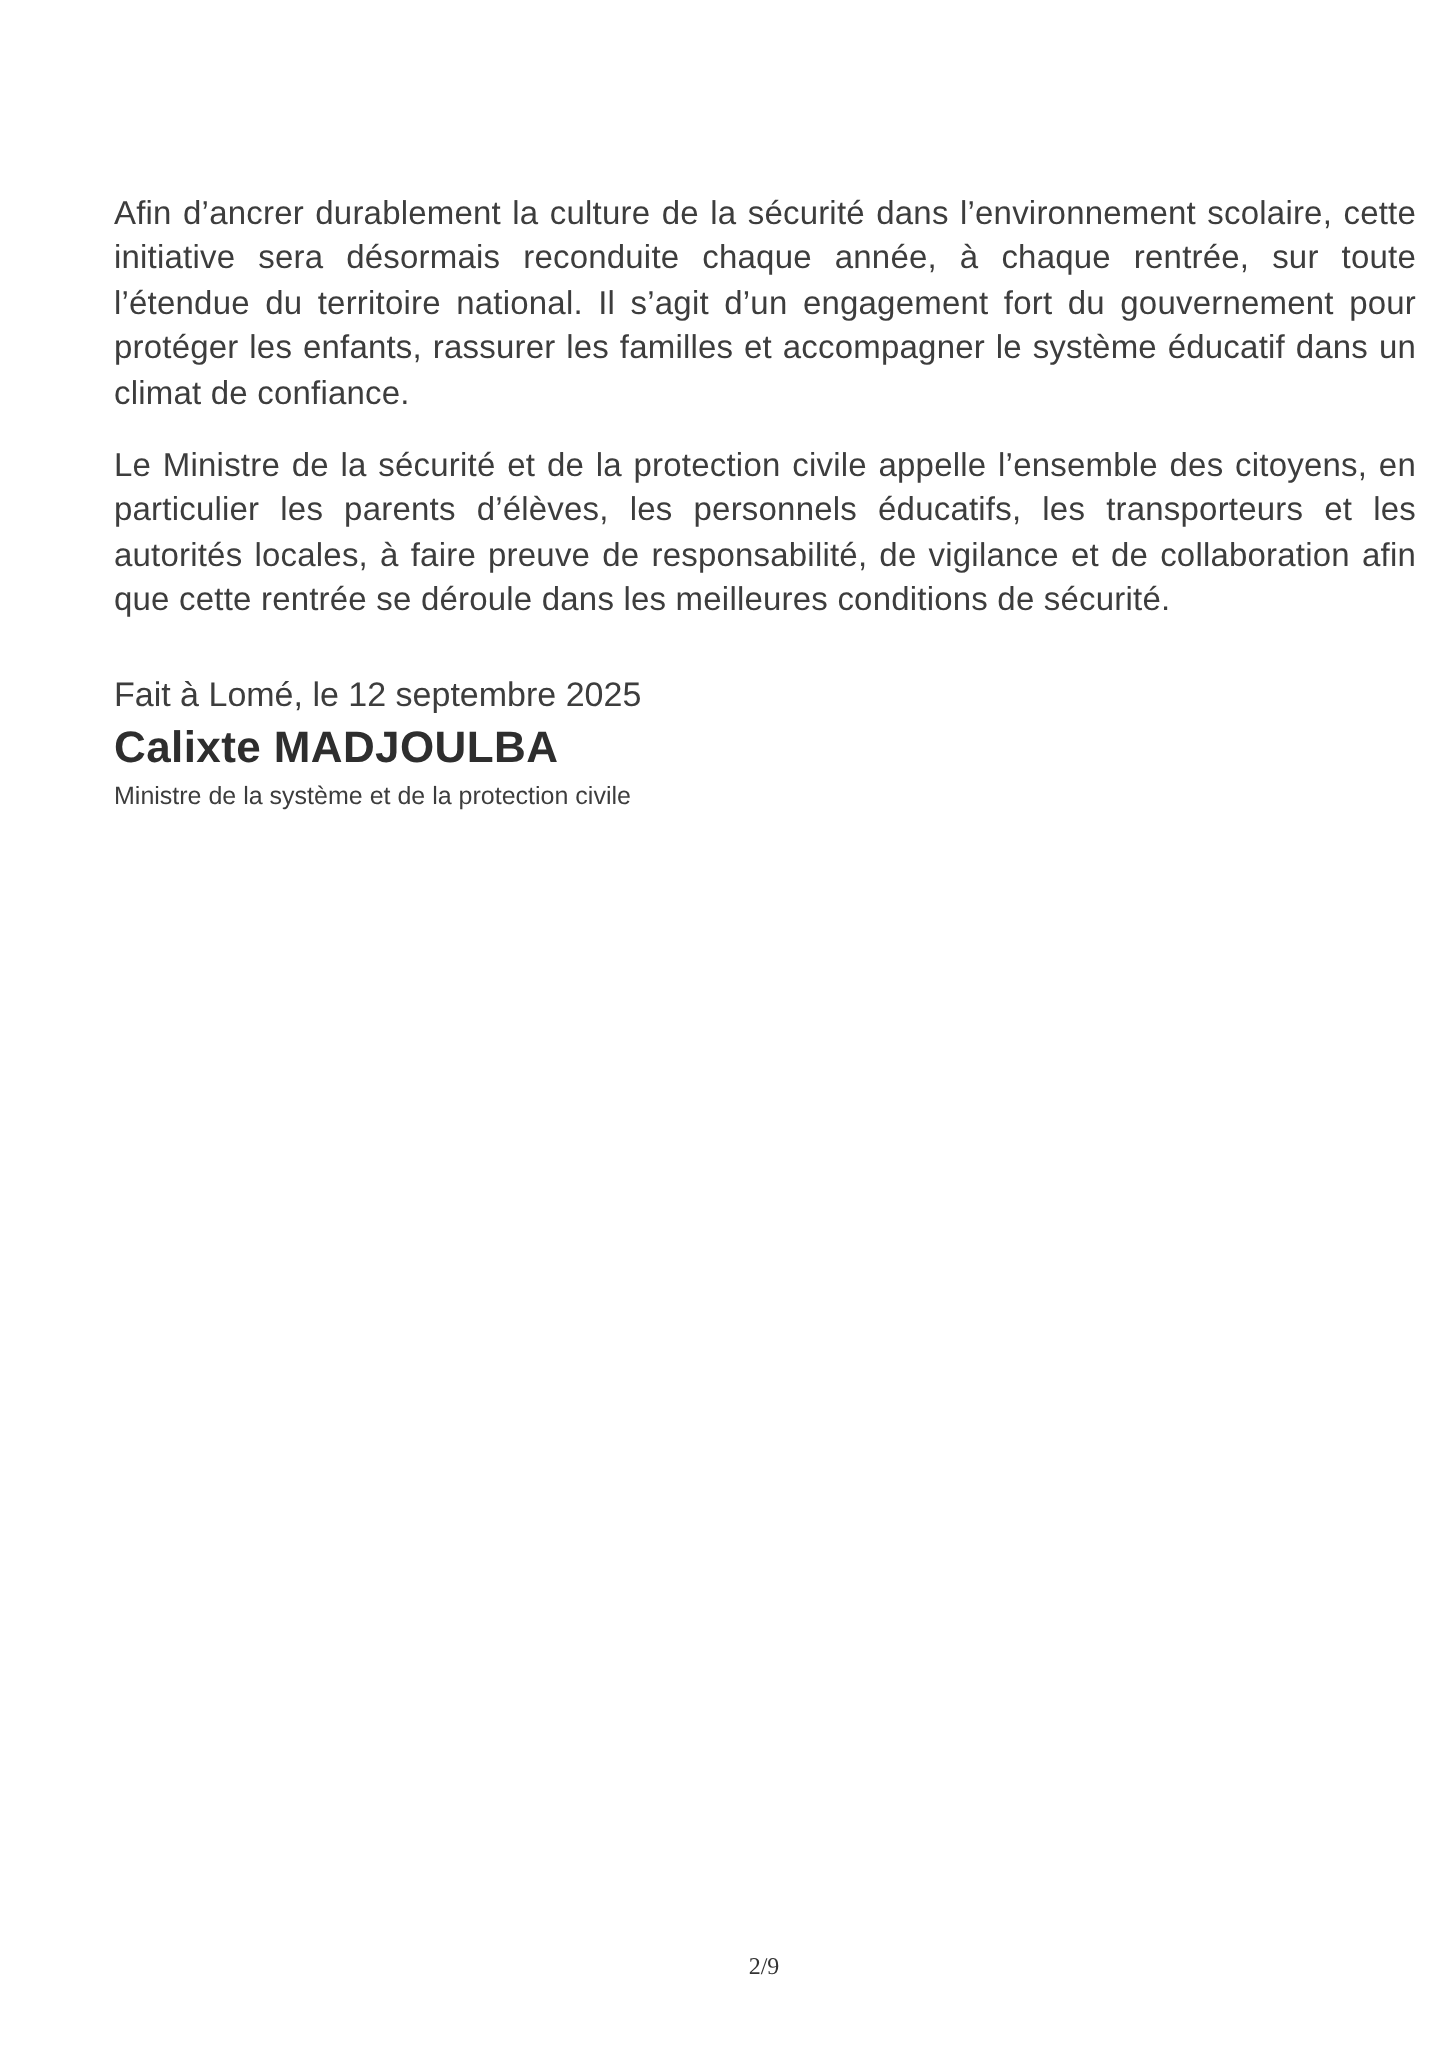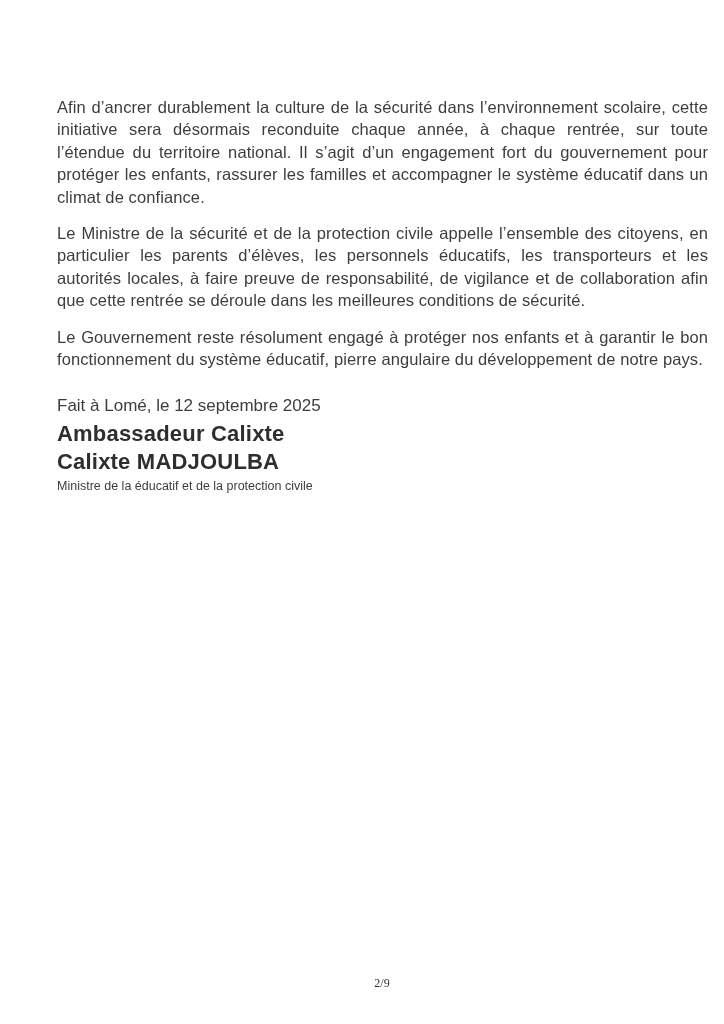--- a/index.html
+++ b/index.html
@@ -67,26 +67,24 @@
 </head>
 <body>
 
 <div class="page">
   <div class="content">
 
     <p class="body-para">Afin d’ancrer durablement la culture de la sécurité dans l’environnement scolaire, cette initiative sera désormais reconduite chaque année, à chaque rentrée, sur toute l’étendue du territoire national. Il s’agit d’un engagement fort du gouvernement pour protéger les enfants, rassurer les familles et accompagner le système éducatif dans un climat de confiance.</p>
 
     <p class="body-para">Le Ministre de la sécurité et de la protection civile appelle l’ensemble des citoyens, en particulier les parents d’élèves, les personnels éducatifs, les transporteurs et les autorités locales, à faire preuve de responsabilité, de vigilance et de collaboration afin que cette rentrée se déroule dans les meilleures conditions de sécurité.</p>
 
-    <p class="body-para">Le Gouvernement reste résolument engagé à protéger nos enfants et à garantir le bon fonctionnement du système éducatif, pierre angulaire du développement de notre pays.</p>
 
     <div class="date-line">Fait à Lomé, le 12 septembre 2025</div>
 
-    <div class="sig-name first">Ambassadeur Calixte</div>
 
     <div class="sig-name">Calixte MADJOULBA</div>
 
-    <div class="sig-title">Ministre de la éducatif et de la protection civile</div>
+    <div class="sig-title">Ministre de la système et de la protection civile</div>
 
   </div>
 
   <div class="page-number">2/9</div>
 </div>
 
 </body></html>

